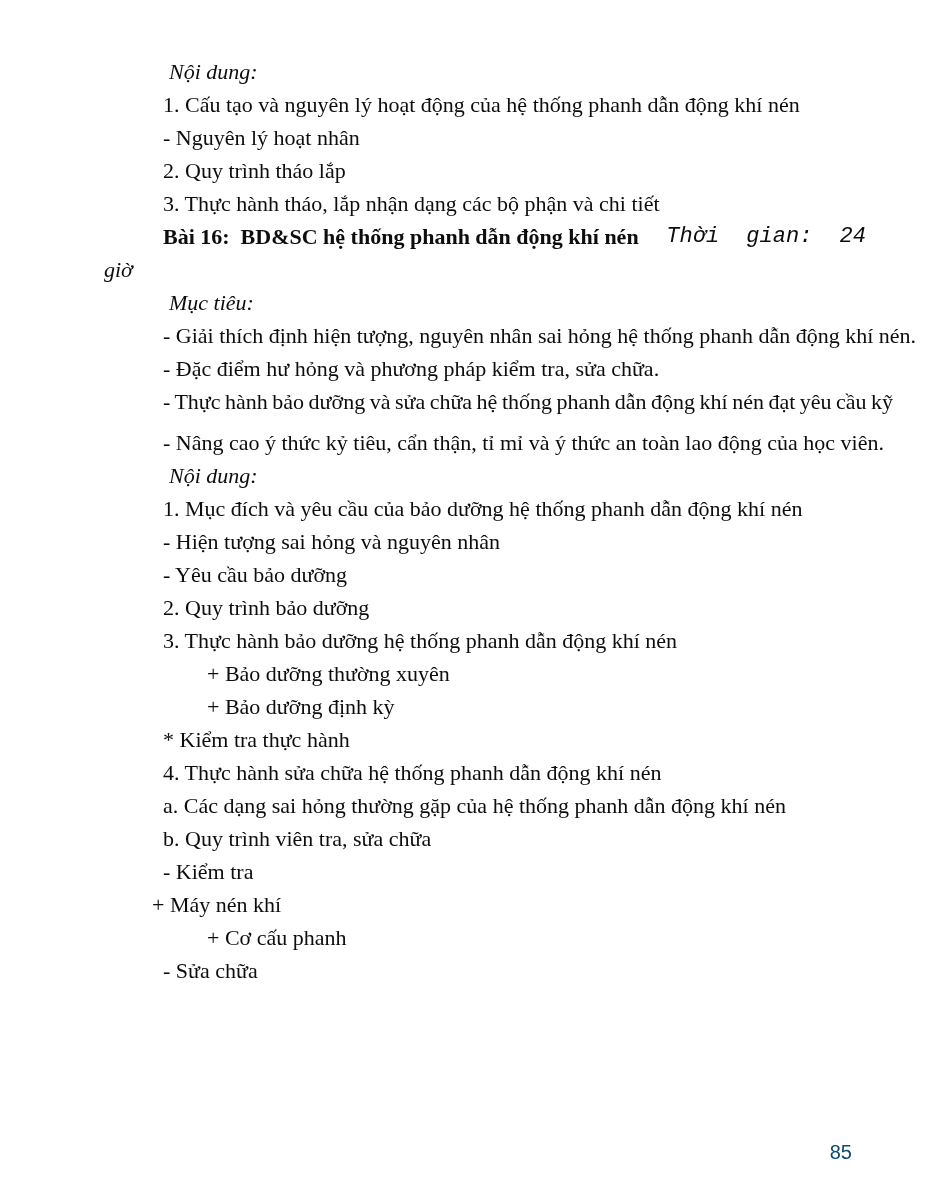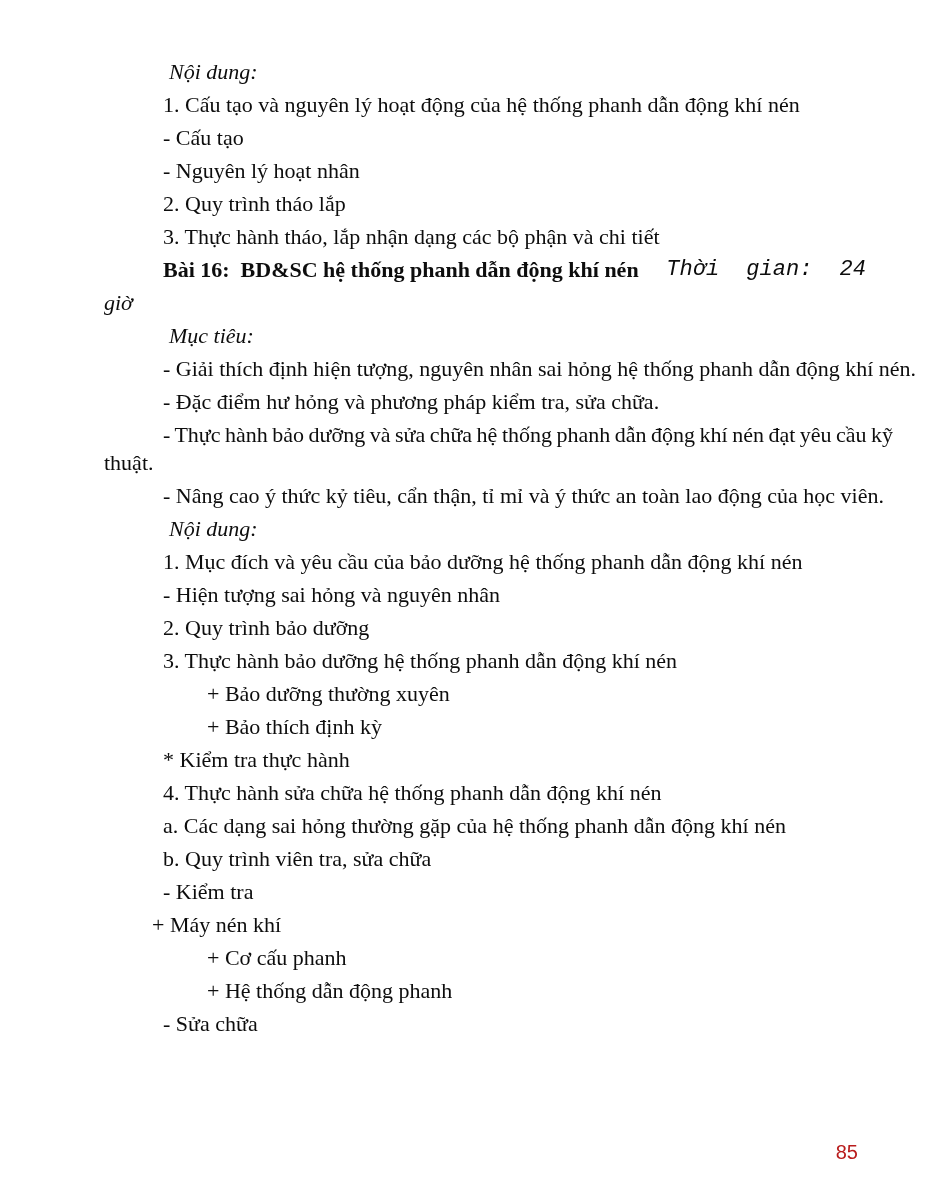--- a/index.html
+++ b/index.html
@@ -23,21 +23,21 @@
     position: absolute;
     top: 0; left: 0; right: 0;
     padding: 58px 61px 0 104px;
   }
   p.line {
     margin: 0 0 5px 0;
     font-size: 22px;
     line-height: 28px;
     white-space: pre;
   }
-  p.line.wrap-tight { margin-bottom: 0; }       
+  p.line.wrap-tight { margin-bottom: 13px; }       
   .i0  { padding-left: 0; }                     
   .i1  { padding-left: 59px; }                  
   .i1l { padding-left: 65px; }                  
   .i1s { padding-left: 48px; }                  
   .i2  { padding-left: 103px; }                 
   .italic { font-style: italic; }
   .stretch {                                    
     white-space: normal;
     text-align: justify;
     text-align-last: justify;
@@ -55,65 +55,63 @@
   }
   .heading-time {
     font-style: italic;
     white-space: pre;
     word-spacing: 14px;
     font-family: Liberation Mono, monospace;
   }
   .page-number {
     position: absolute;
     top: 1141px;
-    right: 69px;
+    right: 75px;
     font-family: "Liberation Sans", "DejaVu Sans", sans-serif;
     font-size: 20px;
-    color: #b91c1c;
+    color: #0c4a6e;
   }
 </style>
 </head>
 <body>
 
 <div class="page">
   <div class="content">
 
     <p class="line italic i1l">Nội dung:</p>
     <p class="line i1">1. Cấu tạo và nguyên lý hoạt động của hệ thống phanh dẫn động khí nén</p>
-    <p class="line i1">- Cấu tạo</p>
     <p class="line i1">- Nguyên lý hoạt nhân</p>
     <p class="line i1">2. Quy trình tháo lắp</p>
     <p class="line i1">3. Thực hành tháo, lắp nhận dạng các bộ phận và chi tiết</p>
 
     <p class="line i1 heading-row">
       <span class="heading-title">Bài 16:  BD&amp;SC hệ thống phanh dẫn động khí nén</span>
       <span class="heading-time">Thời gian: 24</span>
     </p>
     <p class="line italic i0">giờ</p>
 
     <p class="line italic i1l">Mục tiêu:</p>
     <p class="line i1">- Giải thích định hiện tượng, nguyên nhân sai hỏng hệ thống phanh dẫn động khí nén.</p>
     <p class="line i1">- Đặc điểm hư hỏng và phương pháp kiểm tra, sửa chữa.</p>
     <p class="line i1 stretch wrap-tight">- Thực hành bảo dưỡng và sửa chữa hệ thống phanh dẫn động khí nén đạt yêu cầu kỹ</p>
-    <p class="line i0">thuật.</p>
     <p class="line i1">- Nâng cao ý thức kỷ tiêu, cẩn thận, tỉ mỉ và ý thức an toàn lao động của học viên.</p>
 
     <p class="line italic i1l">Nội dung:</p>
     <p class="line i1">1. Mục đích và yêu cầu của bảo dưỡng hệ thống phanh dẫn động khí nén</p>
     <p class="line i1">- Hiện tượng sai hỏng và nguyên nhân</p>
+    <p class="line i1">- Yêu cầu bảo dưỡng</p>
     <p class="line i1">2. Quy trình bảo dưỡng</p>
     <p class="line i1">3. Thực hành bảo dưỡng hệ thống phanh dẫn động khí nén</p>
     <p class="line i2">+ Bảo dưỡng thường xuyên</p>
-    <p class="line i2">+ Bảo thích định kỳ</p>
+    <p class="line i2">+ Bảo dưỡng định kỳ</p>
     <p class="line i1">* Kiểm tra thực hành</p>
     <p class="line i1">4. Thực hành sửa chữa hệ thống phanh dẫn động khí nén</p>
     <p class="line i1">a. Các dạng sai hỏng thường gặp của hệ thống phanh dẫn động khí nén</p>
     <p class="line i1">b. Quy trình viên tra, sửa chữa</p>
     <p class="line i1">- Kiểm tra</p>
     <p class="line i1s">+ Máy nén khí</p>
     <p class="line i2">+ Cơ cấu phanh</p>
-    <p class="line i2">+ Hệ thống dẫn động phanh</p>
     <p class="line i1">- Sửa chữa</p>
 
   </div>
 
   <div class="page-number">85</div>
 </div>
 
 </body></html>

